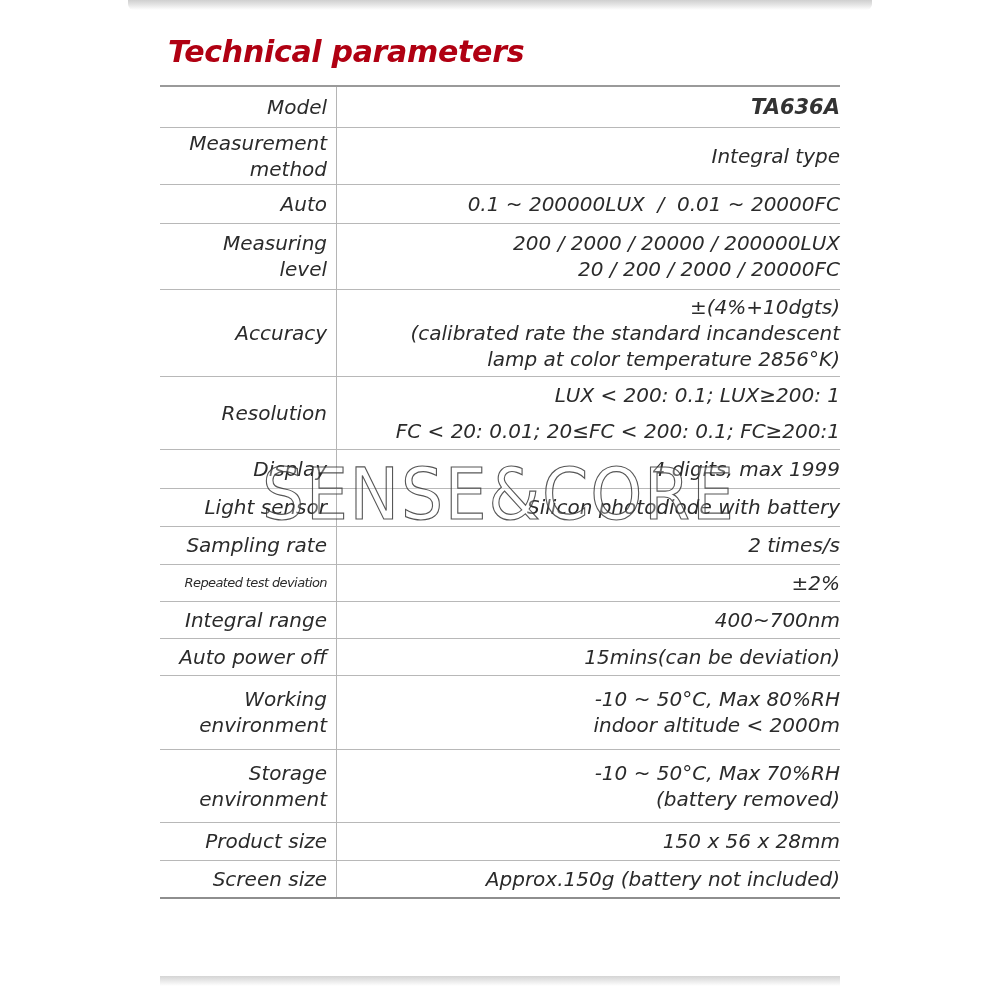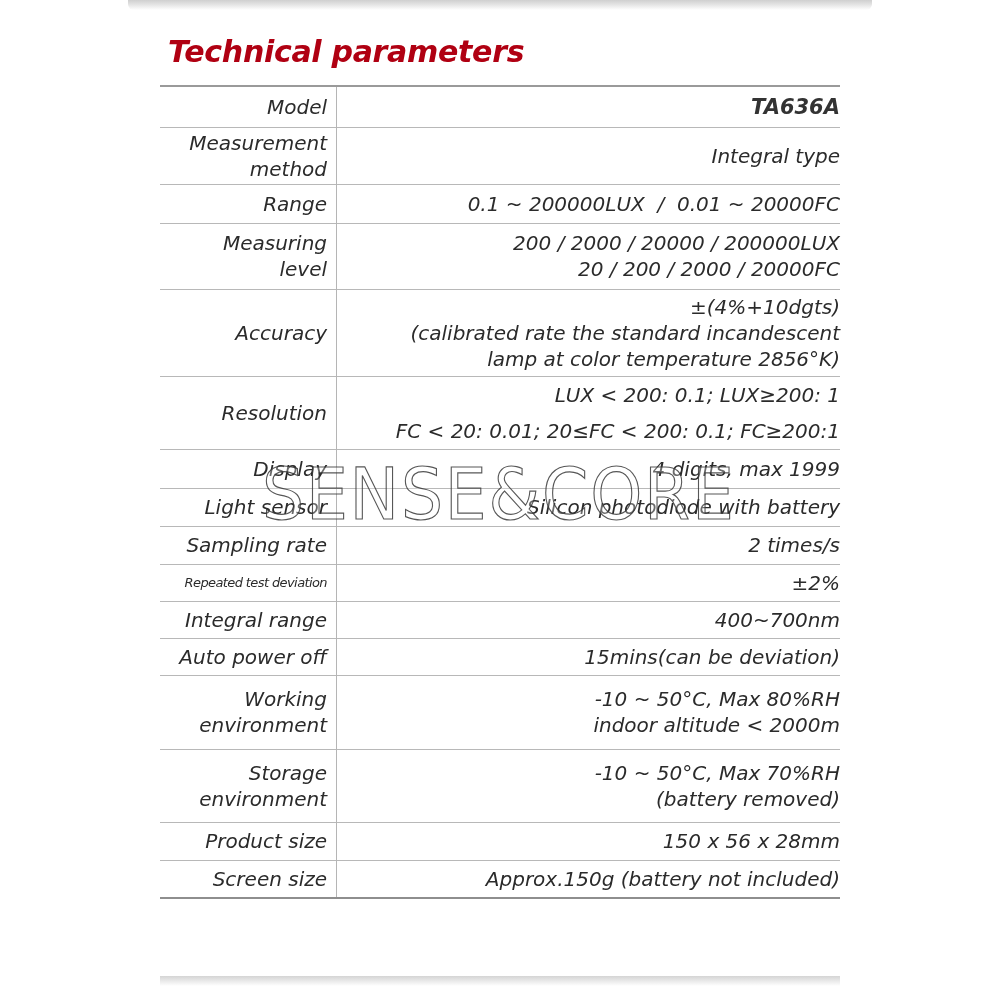--- a/index.html
+++ b/index.html
@@ -122,21 +122,21 @@
     <tr style="height:57px">
       <td class="label">
           <span class="line" style="display:block">Measurement</span>
           <span style="display:block">method</span>
         </td>
       <td class="value">
           <span class="line">Integral type</span>
         </td>
     </tr>
     <tr style="height:39px">
-      <td class="label">Range</td>
+      <td class="label">Auto</td>
       <td class="value">
           <span class="line" style="white-space:pre">0.1 ~ 200000LUX  /  0.01 ~ 20000FC</span>
         </td>
     </tr>
     <tr style="height:66px">
       <td class="label">
           <span style="display:block">Measuring</span>
           <span style="display:block">level</span>
         </td>
       <td class="value">

